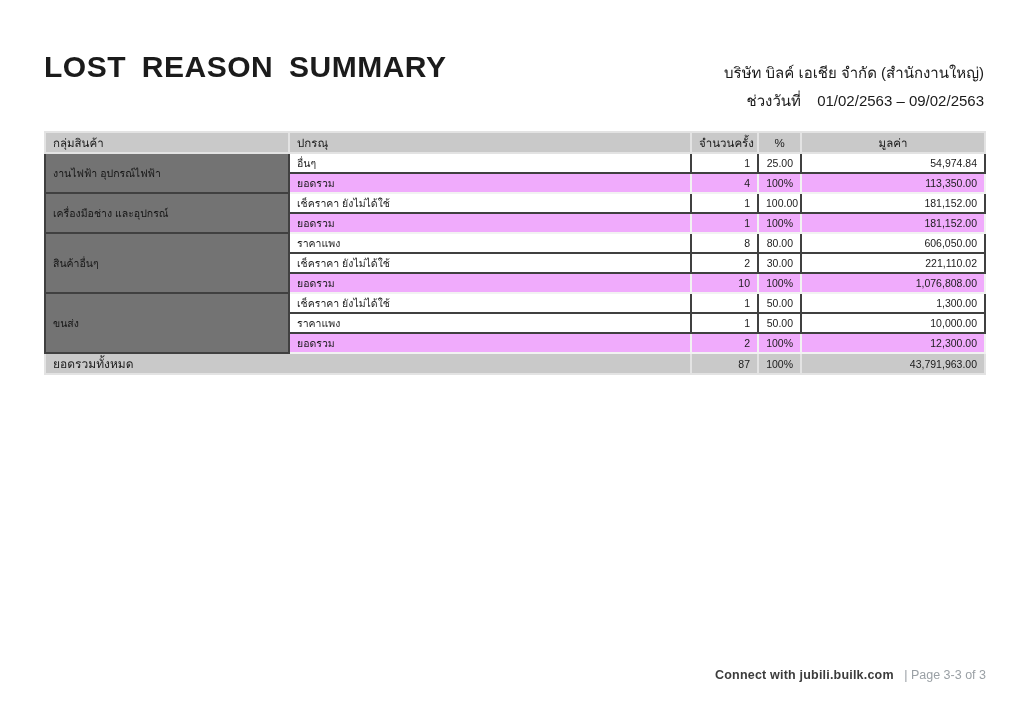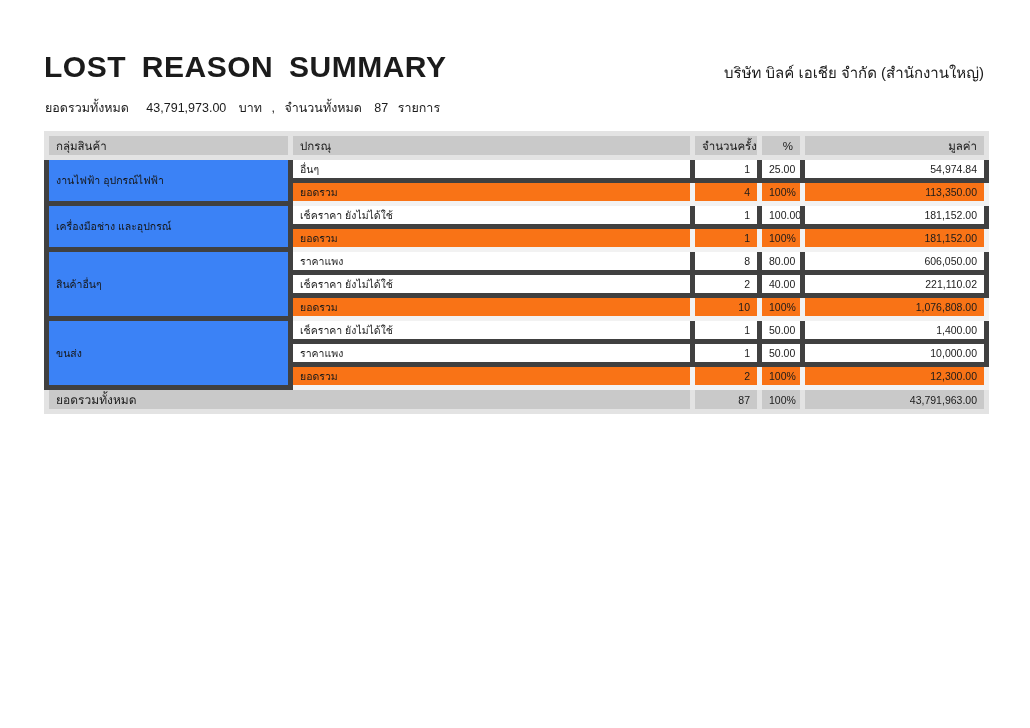--- a/index.html
+++ b/index.html
@@ -53,49 +53,49 @@
 
   
   table.report {
     position: absolute;
     left: 44px; top: 131px;
     width: 940px;
     border-collapse: collapse;
     table-layout: fixed;
   }
   table.report th, table.report td {
-    border: 5px solid #404040;
+    border: 2px solid #404040;
     padding: 0 7px;
     white-space: nowrap;
     overflow: hidden;
     vertical-align: middle;
   }
   table.report thead th {
     background: #c9c9c9;
     font-weight: 400;
     font-size: 11.5px;
     height: 19px;
     border-color: #e3e3e3;
   }
   .th-left  { text-align: left; }
-  .th-right { text-align: right; }
+  .th-right { }
 
   table.report tbody td { height: 18px; font-size: 10.5px; }
   .cell-right { text-align: right; }
   .cell-left  { text-align: left; }
 
   td.group-cell {
-    background: #3b82f6;
+    background: #737373;
     font-size: 15px;
     vertical-align: top;
     padding-top: 1px;
     color: #161616;
   }
   tr.subtotal-row td {
-    background: #f97316;
+    background: #f0abfc;
     font-size: 11.5px;
     border-color: #f2f2f2;
   }
   tr.total-row td {
     background: #c9c9c9;
     font-size: 11.5px;
     height: 19px;
     border-color: #e3e3e3;
   }
   tr.total-row td.total-label {
@@ -121,32 +121,27 @@
     font-weight: 400;
   }
 </style>
 </head>
 <body>
 
 <div class="page">
 
   <div class="title">LOST REASON SUMMARY</div>
 
-  <div class="summary-line">
-    <span class="sum-gap-lg">ยอดรวมทั้งหมด</span>
-    <span class="sum-gap-md">43,791,973.00</span>
-    <span class="sum-gap-sm">บาท</span>
-    <span class="sum-gap-sm">,</span>
-    <span class="sum-gap-md">จำนวนทั้งหมด</span>
-    <span class="sum-gap-sm">87</span>
-    <span>รายการ</span>
+
+  <div class="company-line">บริษัท บิลค์ เอเชีย จำกัด (สำนักงานใหญ่)</div>
+
+  <div class="period-line">
+    <span class="period-label">ช่วงวันที่</span>
+    <span>01/02/2563 – 09/02/2563</span>
   </div>
-
-  <div class="company-line">บริษัท บิลค์ เอเชีย จำกัด (สำนักงานใหญ่)</div>
-
 
   <table class="report">
     <colgroup>
       <col style="width:244px">
       <col style="width:402px">
       <col style="width:67px">
       <col style="width:43px">
       <col style="width:184px">
     </colgroup>
     <thead>
@@ -188,35 +183,35 @@
         <tr>
           <td class="group-cell cell-left" rowspan="3">สินค้าอื่นๆ</td>
           <td class="cell-left">ราคาแพง</td>
           <td class="cell-right">8</td>
           <td class="cell-right">80.00</td>
           <td class="cell-right">606,050.00</td>
         </tr>
         <tr>
           <td class="cell-left">เช็คราคา ยังไม่ได้ใช้</td>
           <td class="cell-right">2</td>
-          <td class="cell-right">40.00</td>
+          <td class="cell-right">30.00</td>
           <td class="cell-right">221,110.02</td>
         </tr>
         <tr class="subtotal-row">
           <td class="cell-left">ยอดรวม</td>
           <td class="cell-right">10</td>
           <td class="cell-right">100%</td>
           <td class="cell-right">1,076,808.00</td>
         </tr>
         <tr>
           <td class="group-cell cell-left" rowspan="3">ขนส่ง</td>
           <td class="cell-left">เช็คราคา ยังไม่ได้ใช้</td>
           <td class="cell-right">1</td>
           <td class="cell-right">50.00</td>
-          <td class="cell-right">1,400.00</td>
+          <td class="cell-right">1,300.00</td>
         </tr>
         <tr>
           <td class="cell-left">ราคาแพง</td>
           <td class="cell-right">1</td>
           <td class="cell-right">50.00</td>
           <td class="cell-right">10,000.00</td>
         </tr>
         <tr class="subtotal-row">
           <td class="cell-left">ยอดรวม</td>
           <td class="cell-right">2</td>
@@ -225,14 +220,18 @@
         </tr>
         <tr class="total-row">
           <td class="total-label" colspan="2">ยอดรวมทั้งหมด</td>
           <td class="cell-right">87</td>
           <td class="cell-right">100%</td>
           <td class="cell-right">43,791,963.00</td>
         </tr>
       </tbody>
   </table>
 
+  <div class="footer">
+    <span class="connect">Connect with jubili.builk.com</span>
+    <span class="page-info">| Page 3-3 of 3</span>
+  </div>
 
 </div>
 
 </body></html>

